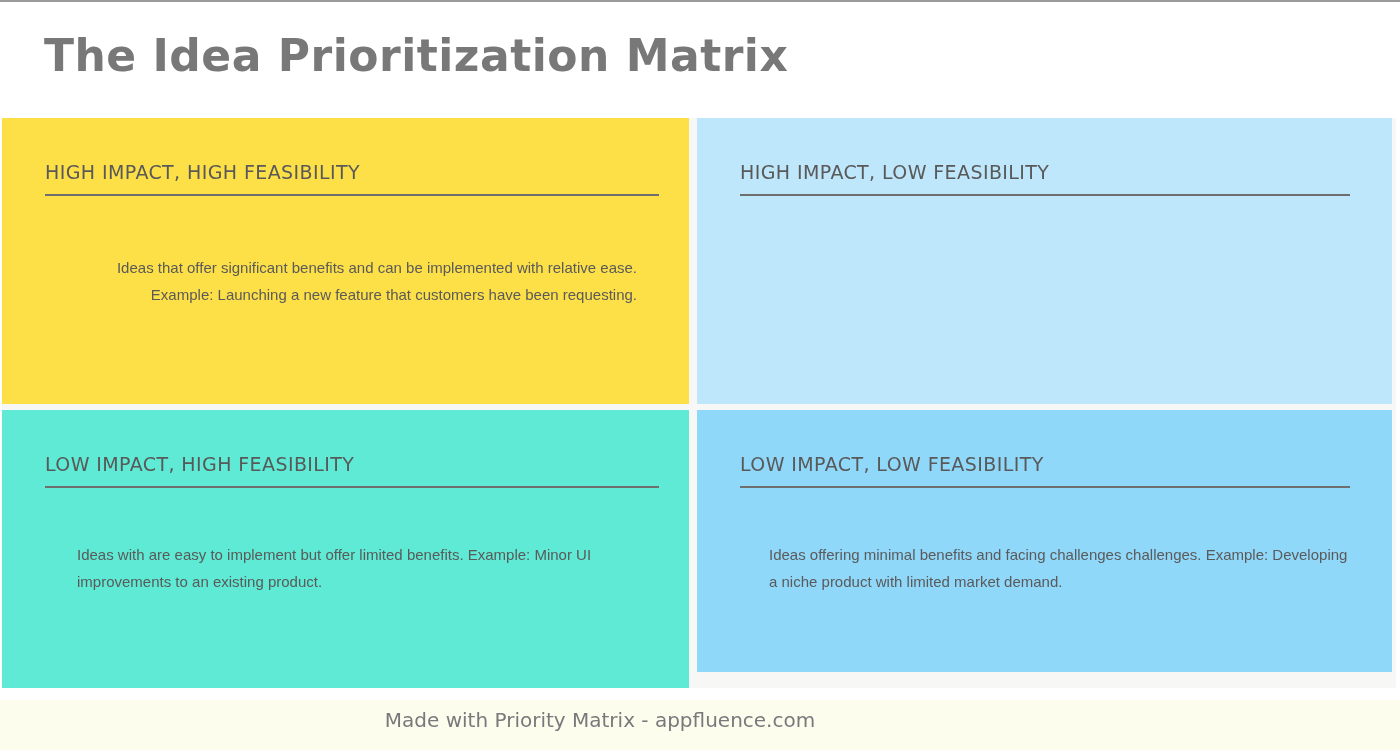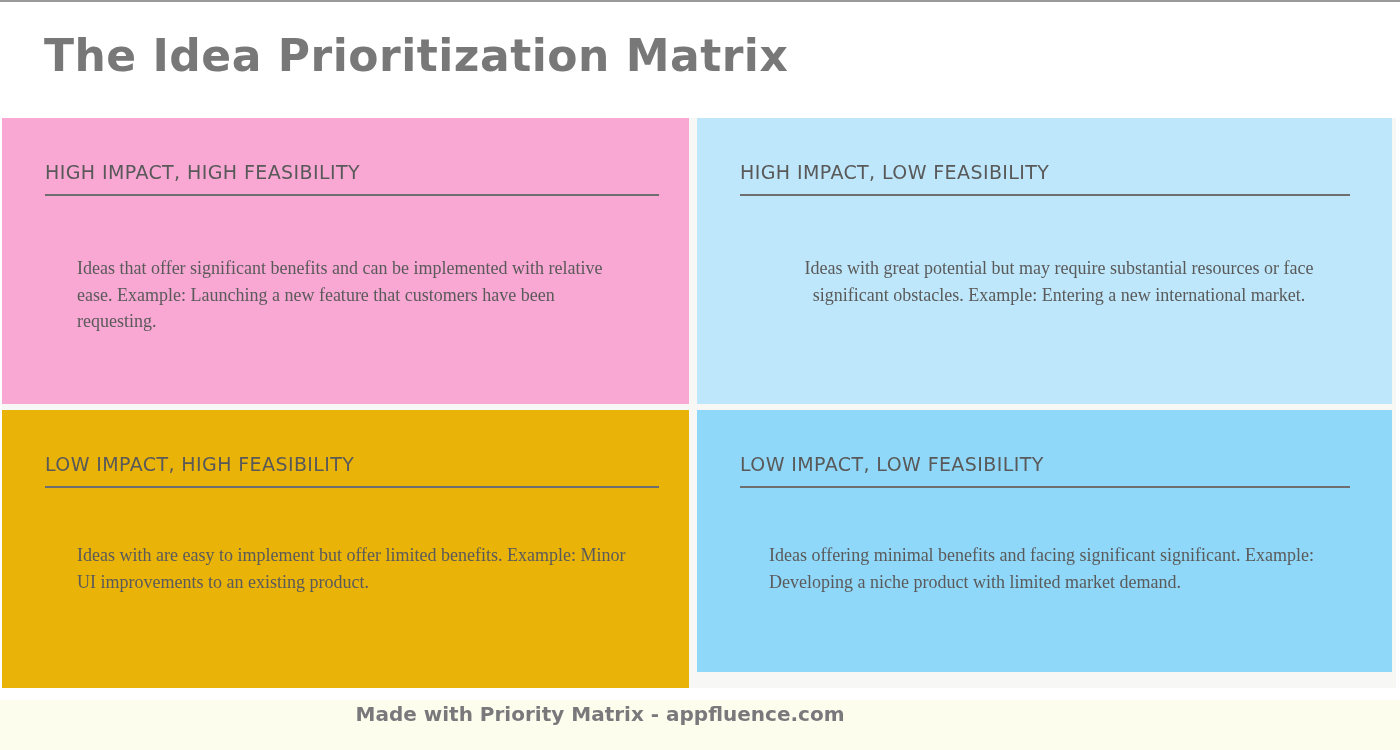--- a/index.html
+++ b/index.html
@@ -59,23 +59,23 @@
     grid-template-columns: 695px 699px;
     grid-template-rows: 292px 278px;
     background: #f7f7f5;
   }
 
   .quadrant {
     position: relative;
     box-sizing: border-box;
     overflow: hidden;
   }
-  .q-tl { background: #f9a8d4; margin: 0 8px 6px 0; }
+  .q-tl { background: #fde047; margin: 0 8px 6px 0; text-align: right; }
   .q-tr { background: #bee7fb; margin: 0 4px 6px 0; text-align: center; }
-  .q-bl { background: #eab308; margin: 0 8px 0 0; }
+  .q-bl { background: #5eead4; margin: 0 8px 0 0; }
   .q-br { background: #90d8fa; margin: 0 4px 16px 0; }
 
   .q-header {
     position: absolute;
     left: 43px;
     top: 42px;
     margin: 0;
     font-family: "DejaVu Sans", "Liberation Sans", sans-serif;
     font-size: 19px;
     font-weight: normal;
@@ -93,22 +93,22 @@
   }
   .q-tl .q-rule, .q-bl .q-rule { width: 614px; }
   .q-tr .q-rule, .q-br .q-rule { width: 610px; }
 
   .q-body {
     position: absolute;
     left: 75px;
     top: 137px;
     width: 560px;
     margin: 0;
-    font-family: Liberation Serif, serif;
-    font-size: 18px;
+    font-family: Liberation Sans, sans-serif;
+    font-size: 15px;
     font-weight: normal;
     color: #5a5a5a;
     line-height: 26.5px;
     white-space: pre-line;
   }
   .q-tr .q-body, .q-br .q-body { left: 72px; width: 580px; }
   .q-bl .q-body, .q-br .q-body { top: 132px; }
 
   
   .footer {
@@ -119,23 +119,24 @@
     height: 52px;
     background: #fdfdee;
   }
   .footer-text {
     position: absolute;
     left: 0;
     top: 0;
     width: 1200px;
     text-align: center;
     margin: 0;
+    padding-top: 6px;
     font-family: "DejaVu Sans", "Liberation Sans", sans-serif;
     font-size: 20px;
-    font-weight: bold;
+    font-weight: normal;
     color: #79797c;
     line-height: 28px;
     white-space: nowrap;
   }
 </style>
 </head>
 <body>
 
 <div class="page">
 
@@ -147,33 +148,32 @@
 
     <div class="quadrant q-tl">
       <h2 class="q-header">HIGH IMPACT, HIGH FEASIBILITY</h2>
       <div class="q-rule"></div>
       <p class="q-body">Ideas that offer significant benefits and can be implemented with relative ease. Example: Launching a new feature that customers have been requesting.</p>
     </div>
 
     <div class="quadrant q-tr">
       <h2 class="q-header">HIGH IMPACT, LOW FEASIBILITY</h2>
       <div class="q-rule"></div>
-      <p class="q-body">Ideas with great potential but may require substantial resources or face significant obstacles. Example: Entering a new international market.</p>
     </div>
 
     <div class="quadrant q-bl">
       <h2 class="q-header">LOW IMPACT, HIGH FEASIBILITY</h2>
       <div class="q-rule"></div>
       <p class="q-body">Ideas with are easy to implement but offer limited benefits. Example: Minor UI improvements to an existing product.</p>
     </div>
 
     <div class="quadrant q-br">
       <h2 class="q-header">LOW IMPACT, LOW FEASIBILITY</h2>
       <div class="q-rule"></div>
-      <p class="q-body">Ideas offering minimal benefits and facing significant significant. Example: Developing a niche product with limited market demand.</p>
+      <p class="q-body">Ideas offering minimal benefits and facing challenges challenges. Example: Developing a niche product with limited market demand.</p>
     </div>
 
   </div>
 
   <div class="footer">
     <p class="footer-text">Made with Priority Matrix - appfluence.com</p>
   </div>
 
 </div>
 

